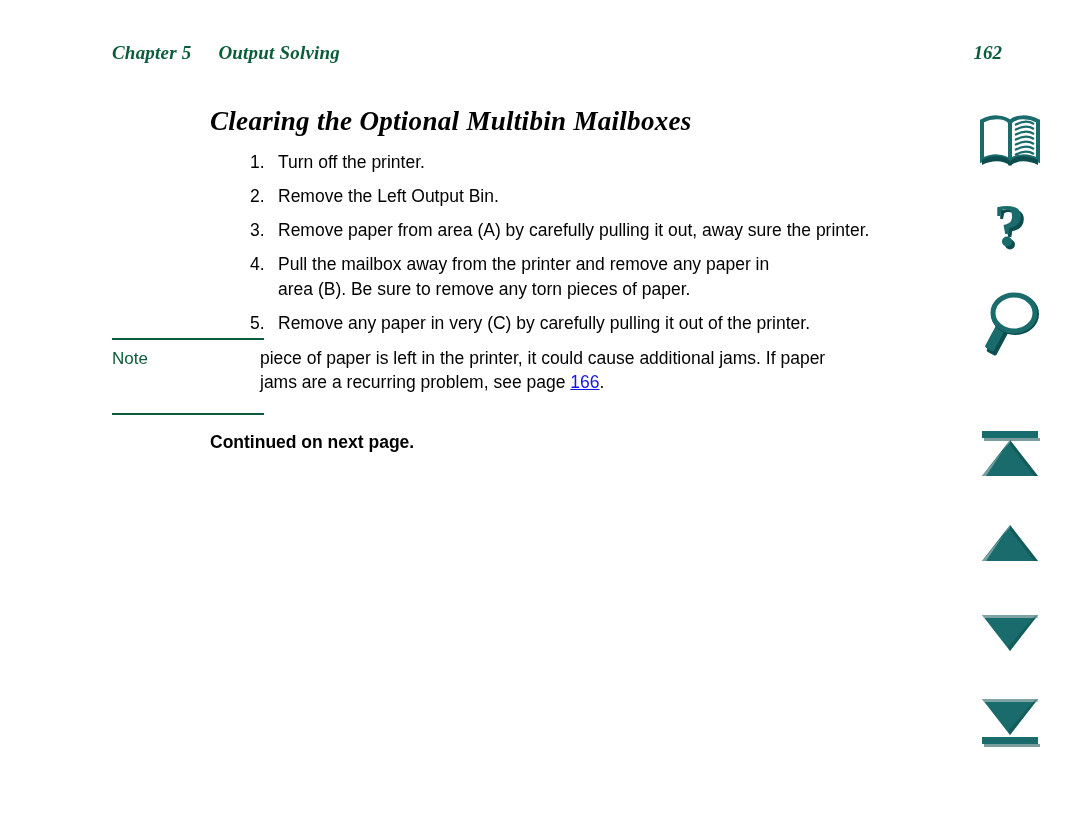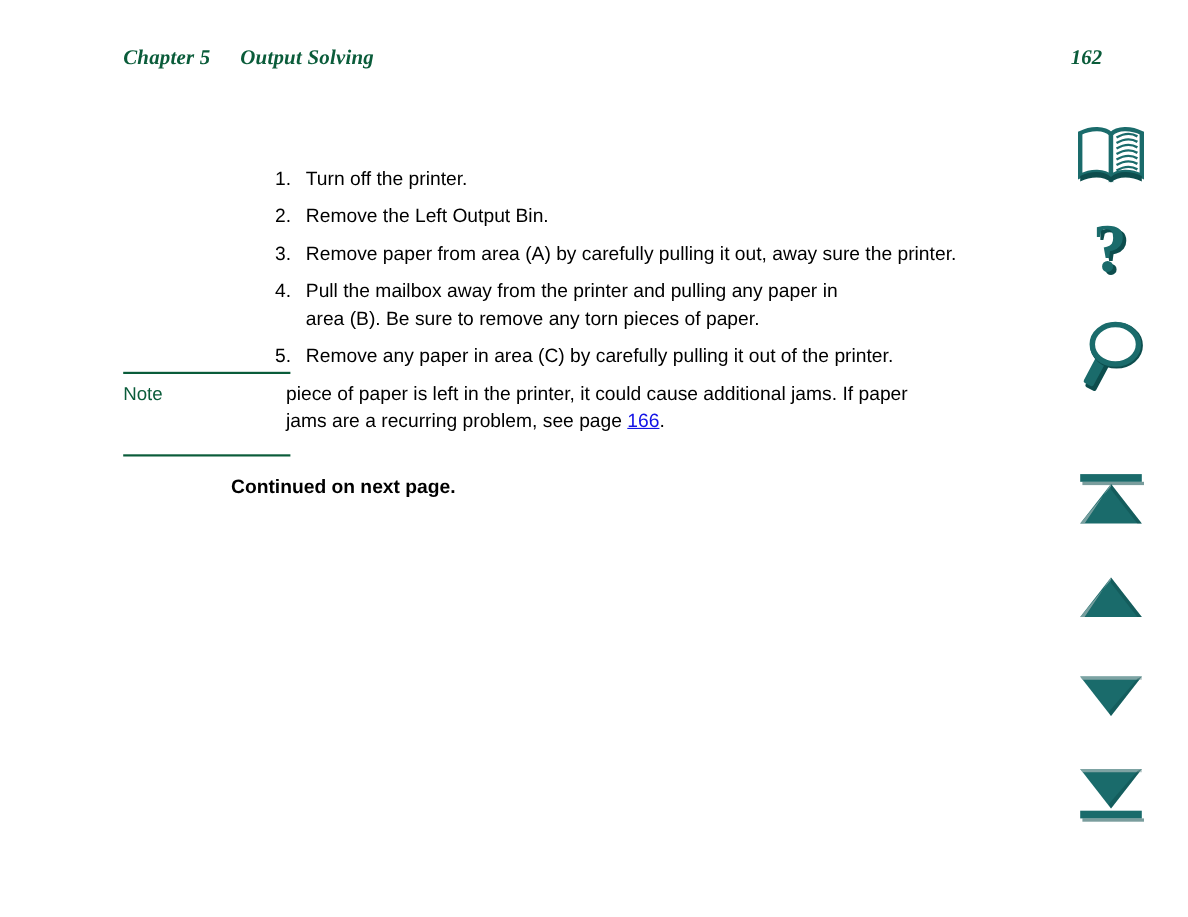--- a/index.html
+++ b/index.html
@@ -197,44 +197,45 @@
 <body>
 
 <div class="page">
 
   <div class="running-header">
     <span class="rh-chapter">Chapter 5</span>
     <span class="rh-section">Output Solving</span>
     <span class="rh-pagenum">162</span>
   </div>
 
+  <h1 class="page-title">Clearing the Optional Multibin Mailboxes</h1>
 
   <ol class="steps">
     <li class="step">
       <span class="step-num">1.</span>
       <span class="step-text">Turn off the printer.</span>
     </li>
     <li class="step">
       <span class="step-num">2.</span>
       <span class="step-text">Remove the Left Output Bin.</span>
     </li>
     <li class="step">
       <span class="step-num">3.</span>
       <span class="step-text">Remove paper from area (A) by carefully pulling it out, away sure the printer.</span>
     </li>
     <li class="step">
       <span class="step-num">4.</span>
       <span class="step-text">
-        <span class="l1">Pull the mailbox away from the printer and pulling any paper in</span>
+        <span class="l1">Pull the mailbox away from the printer and remove any paper in</span>
         <span class="l2">area (B). Be sure to remove any torn pieces of paper.</span>
       </span>
     </li>
     <li class="step">
       <span class="step-num">5.</span>
-      <span class="step-text">Remove any paper in area (C) by carefully pulling it out of the printer.</span>
+      <span class="step-text">Remove any paper in very (C) by carefully pulling it out of the printer.</span>
     </li>
   </ol>
 
   <div class="note-block">
     <div class="note-rule"></div>
     <div class="note-body">
       <div class="note-label">Note</div>
       <div class="note-text">
         <span class="nl">piece of paper is left in the printer, it could cause additional jams. If paper</span>
         <span class="nl"><span>jams are a recurring problem, see page </span><a class="page-link" href="#">166</a><span>.</span></span>

